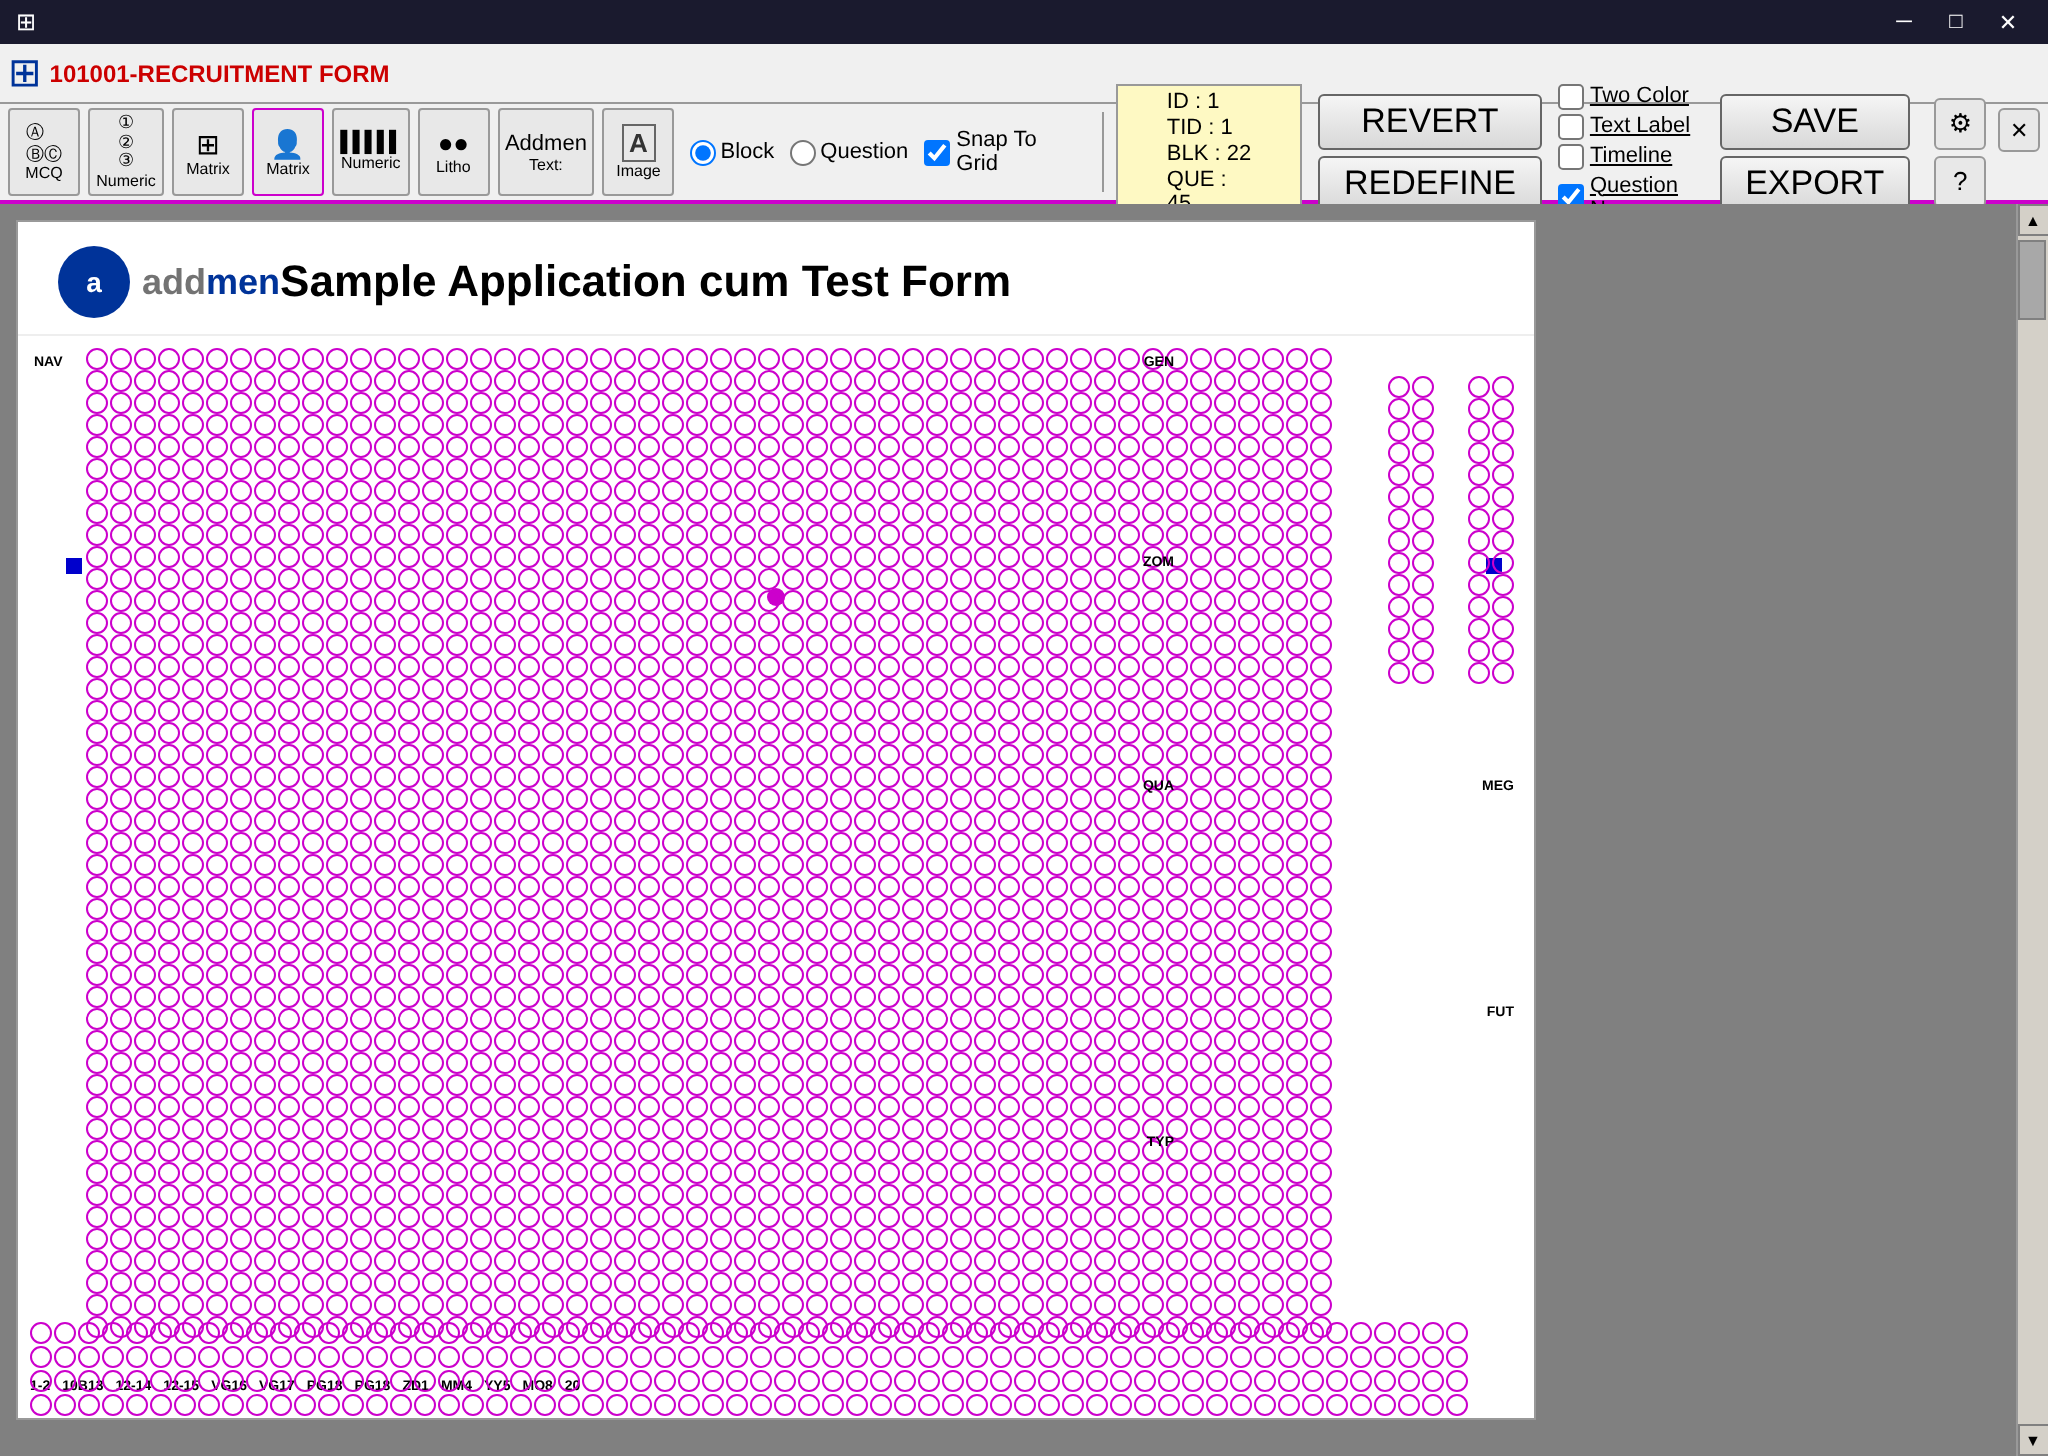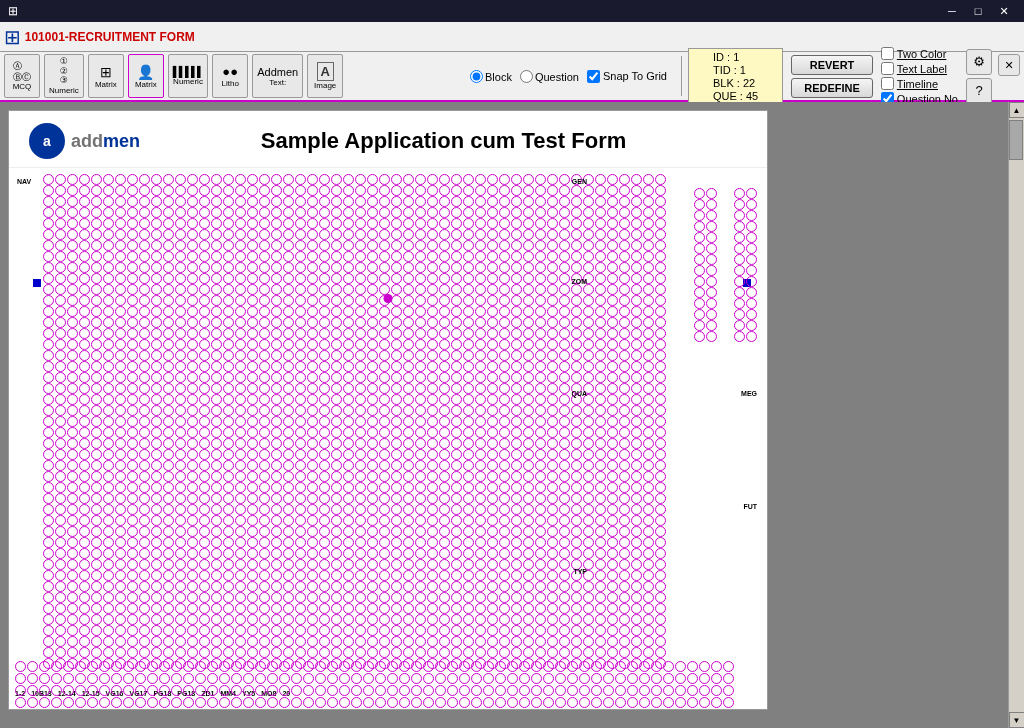--- a/index.html
+++ b/index.html
@@ -62,21 +62,21 @@
       flex-direction: column;
       align-items: center;
       justify-content: center;
       min-width: 36px;
       height: 44px;
       font-size: 9px;
     }
 
     
     .radio-group { display: flex; align-items: center; gap: 8px; margin-right: 4px; }
-    .radio-item { display: flex; align-items: flex-end; gap: 2px; font-size: 11px; cursor: pointer; }
+    .radio-item { display: flex; align-items: center; gap: 2px; font-size: 11px; cursor: pointer; }
 
     
     .snap-check { display: flex; align-items: center; gap: 3px; font-size: 11px; margin-right: 8px; }
 
     
     #info-panel {
       background: #fef9c3;
       border: 1px solid #999;
       padding: 2px 24px;
       font-size: 11px;
@@ -86,22 +86,22 @@
       min-width: 80px;
     }
 
     
     .action-btn {
       border: 1px solid #666;
       background: linear-gradient(to bottom, #f5f5f5, #d8d8d8);
       cursor: pointer;
       padding: 3px 12px;
       border-radius: 3px;
-      font-size: 11px;
-      font-weight: bold;
+      font-size: 17px;
+      font-weight: normal;
       min-width: 70px;
     }
 
     
     .check-panel { display: flex; flex-direction: column; gap: 2px; font-size: 11px; text-decoration: underline; }
     .check-item { display: flex; align-items: center; gap: 3px; cursor: pointer; }
 
     
     .icon-btn {
       border: 1px solid #999;
@@ -156,21 +156,21 @@
     .warning-text {
       color: #cc6600;
       font-size: 10px;
       text-align: center;
       padding: 2px;
     }
 
     .form-title {
       font-size: 22px;
       font-weight: bold;
-      text-align: center;
+      text-align: left;
       margin: 4px 0;
     }
 
     
     .corner-handle {
       position: absolute;
       width: 8px; height: 8px;
       background: #0000cc;
       cursor: pointer;
     }
@@ -353,20 +353,24 @@
     <label class="check-item">
       <input type="checkbox" style="">
       <span>Timeline</span>
     </label>
     <label class="check-item">
       <input type="checkbox" checked="" style="">
       <span>Question No</span>
     </label>
   </div>
 
+  <div style="display:flex; flex-direction:column; gap:3px; margin: 0 4px;">
+    <button class="action-btn">SAVE</button>
+    <button class="action-btn">EXPORT</button>
+  </div>
 
   <div style="display:flex; flex-direction:column; gap:3px; margin-left: 4px;">
     <button class="icon-btn">⚙</button>
     <button class="icon-btn">?</button>
   </div>
   <button class="close-btn" style="align-self:flex-start; margin-left:2px;">✕</button>
 </div>
 
 <div id="main-area">
   <div id="canvas-area">

